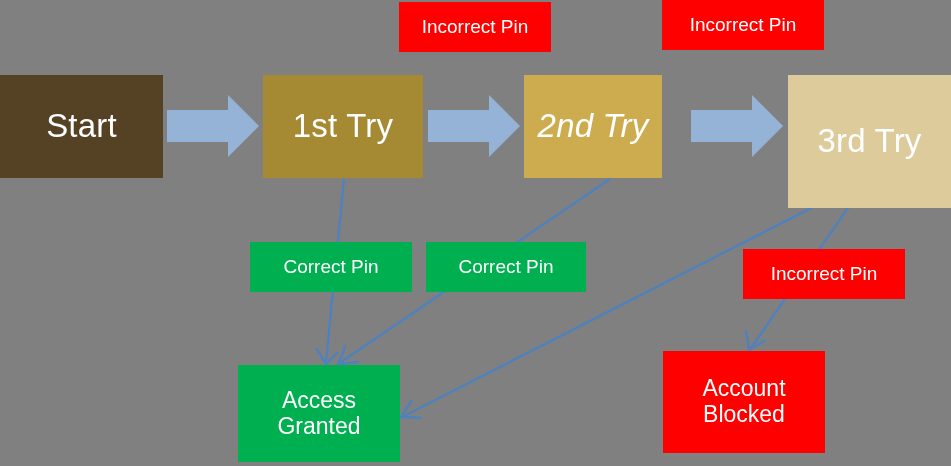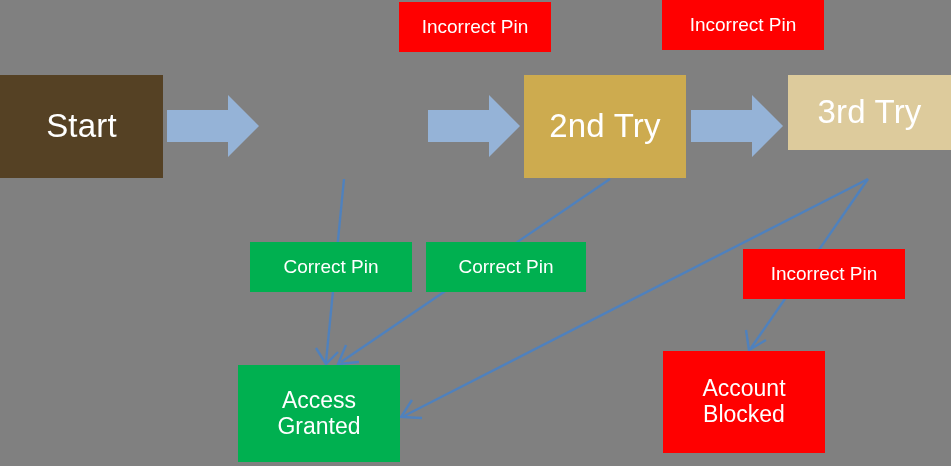--- a/index.html
+++ b/index.html
@@ -91,26 +91,29 @@
     <path class="conn-head" d="M 412,400 L 401,417 L 422,418"></path>
 
     <path class="conn" d="M 868,179 L 751,348"></path>
     <path class="conn-head" d="M 746,330 L 749,350 L 766,340"></path>
   </svg>
 
   <div class="node state state-start" style="left:0px; top:75px; width:163px; height:103px;">
     <span>Start</span>
   </div>
 
+  <div class="node state state-try1" style="left:263px; top:75px; width:160px; height:103px;">
+    <span>1st Try</span>
+  </div>
 
-  <div class="node state state-try2" style="left:524px; top:75px; width:162px; height:103px;">
+  <div class="node state state-try2" style="left:524px; top:75px; width:138px; height:103px;font-style:italic;">
     <span>2nd Try</span>
   </div>
 
-  <div class="node state state-try3" style="left:788px; top:75px; width:163px; height:75px;">
+  <div class="node state state-try3" style="left:788px; top:75px; width:163px; height:133px;">
     <span>3rd Try</span>
   </div>
 
   <div class="node edge-label label-bad" style="left:399px; top:2px; width:152px; height:50px;">
     <span>Incorrect Pin</span>
   </div>
 
   <div class="node edge-label label-bad" style="left:662px; top:0px; width:162px; height:50px;">
     <span>Incorrect Pin</span>
   </div>

